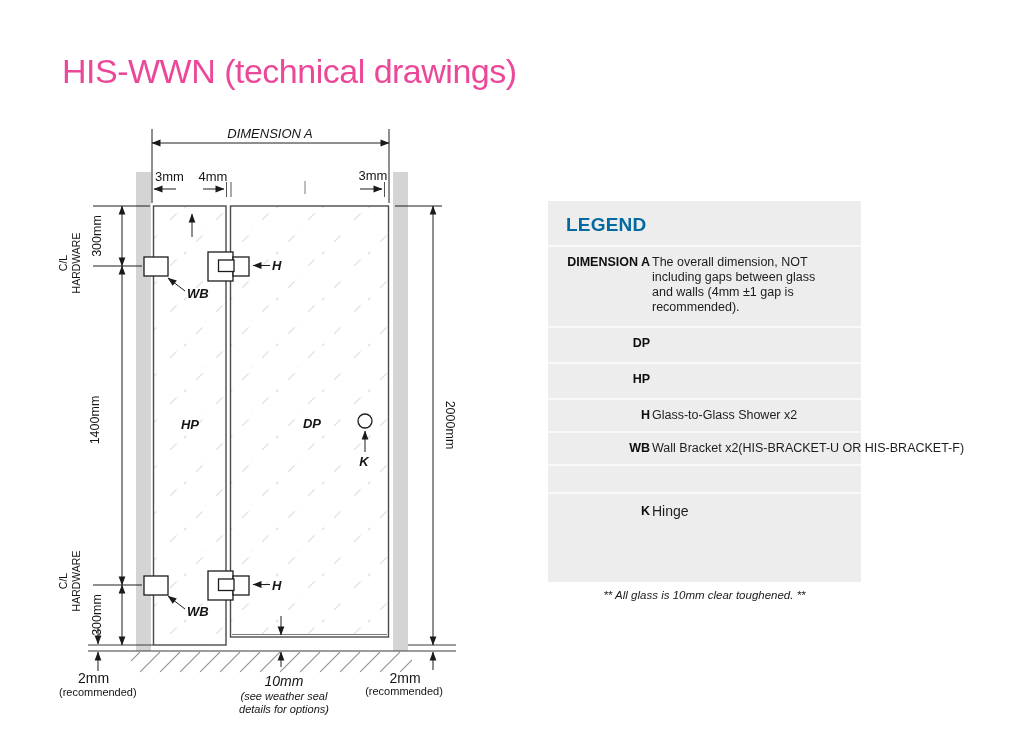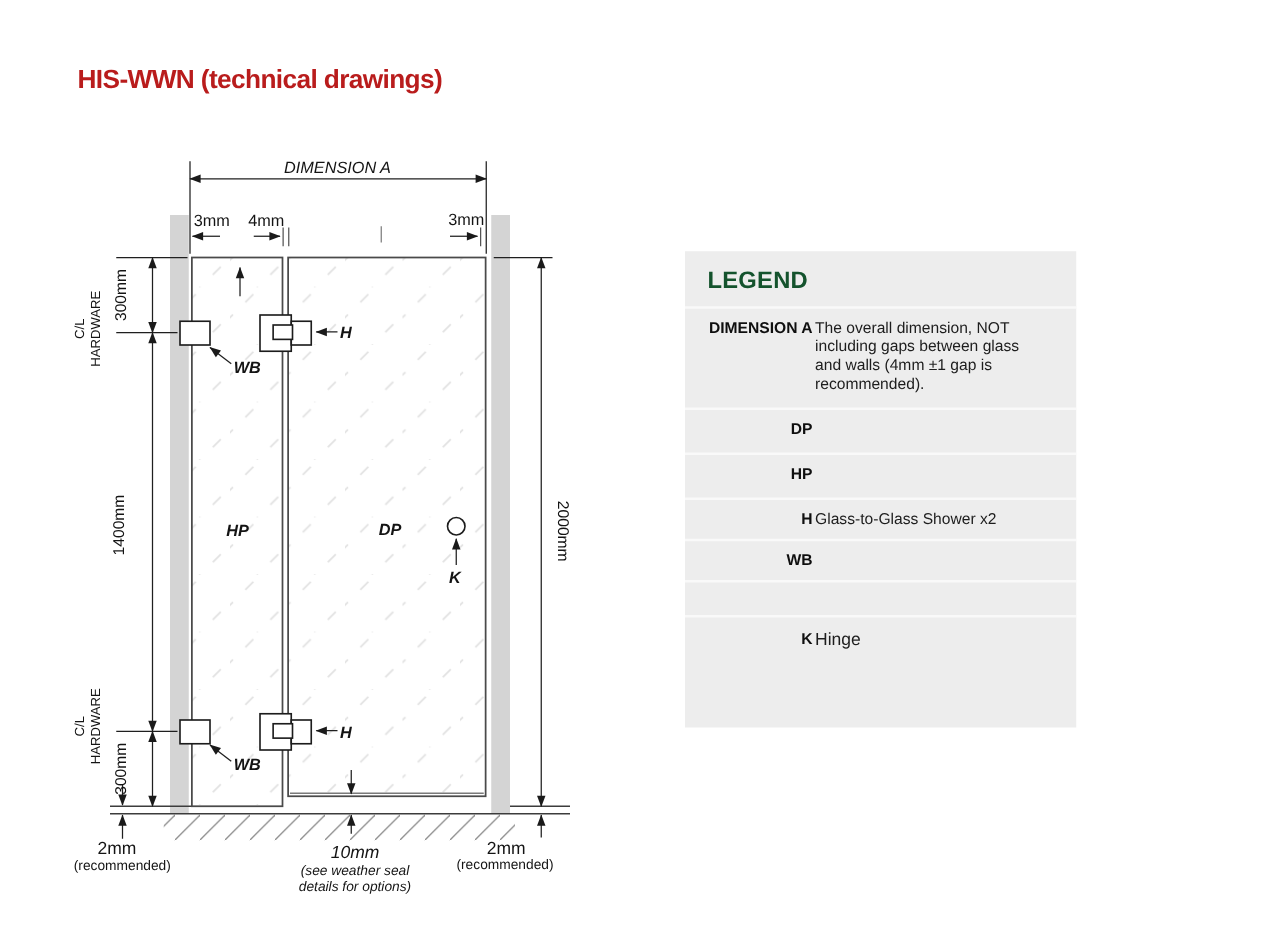--- a/index.html
+++ b/index.html
@@ -3,37 +3,37 @@
 <meta charset="utf-8">
 <style>
   html,body { margin:0; padding:0; background:#ffffff; }
   .page {
     position:relative; width:1024px; height:752px; background:#ffffff;
     font-family:"Liberation Sans","DejaVu Sans",sans-serif; color:#111;
     overflow:hidden;
   }
   .title {
     position:absolute; left:62px; top:52px; margin:0;
-    font-size:21px; font-weight:700; letter-spacing:-0.5px; color:#b91c1c;
+    font-size:34px; font-weight:400; letter-spacing:-0.5px; color:#ec4899;
   }
   svg text { font-family:"Liberation Sans","DejaVu Sans",sans-serif; fill:#141414; }
   .t13  { font-size:13px; }
   .t12  { font-size:12.5px; }
   .t11  { font-size:11px; }
   .t10  { font-size:10.5px; }
   .ti   { font-style:italic; }
   .tb   { font-weight:bold; }
   .t14  { font-size:14px; }
 
   .legend {
     position:absolute; left:548px; top:201px; width:313px; height:381px;
     background:#ededed;
   }
   .legend-title {
-    padding:13px 0 9px 18px; font-size:19px; font-weight:700; color:#14532d;
+    padding:13px 0 9px 18px; font-size:19px; font-weight:700; color:#0369a1;
     letter-spacing:0.2px;
   }
   .lrow { display:flex; border-top:2px solid #f9f9f9; padding:8px 0 11px; }
   .lrow.single { padding:8px 0 8px; }
   .lrow.spacer { height:8px; padding:9px 0; }
   .lrow.krow { padding:10px 0 12px; }
   .lterm {
     width:102px; min-width:102px; text-align:right;
     font-size:12.5px; font-weight:700; color:#0f0f0f; line-height:15px;
   }
@@ -196,24 +196,26 @@
       <div class="lterm">HP</div>
     </div>
 
     <div class="lrow single">
       <div class="lterm">H</div>
       <div class="ldesc">Glass-to-Glass Shower x2</div>
     </div>
 
     <div class="lrow single">
       <div class="lterm">WB</div>
+      <div class="ldesc">Wall Bracket x2(HIS-BRACKET-U OR HIS-BRACKET-F)</div>
     </div>
 
     <div class="lrow spacer"></div>
 
     <div class="lrow krow">
       <div class="lterm">K</div>
       <div class="ldesc">Hinge</div>
     </div>
   </div>
 
+  <div class="footnote">** All glass is 10mm clear toughened. **</div>
 
 </div>
 
 </body></html>

